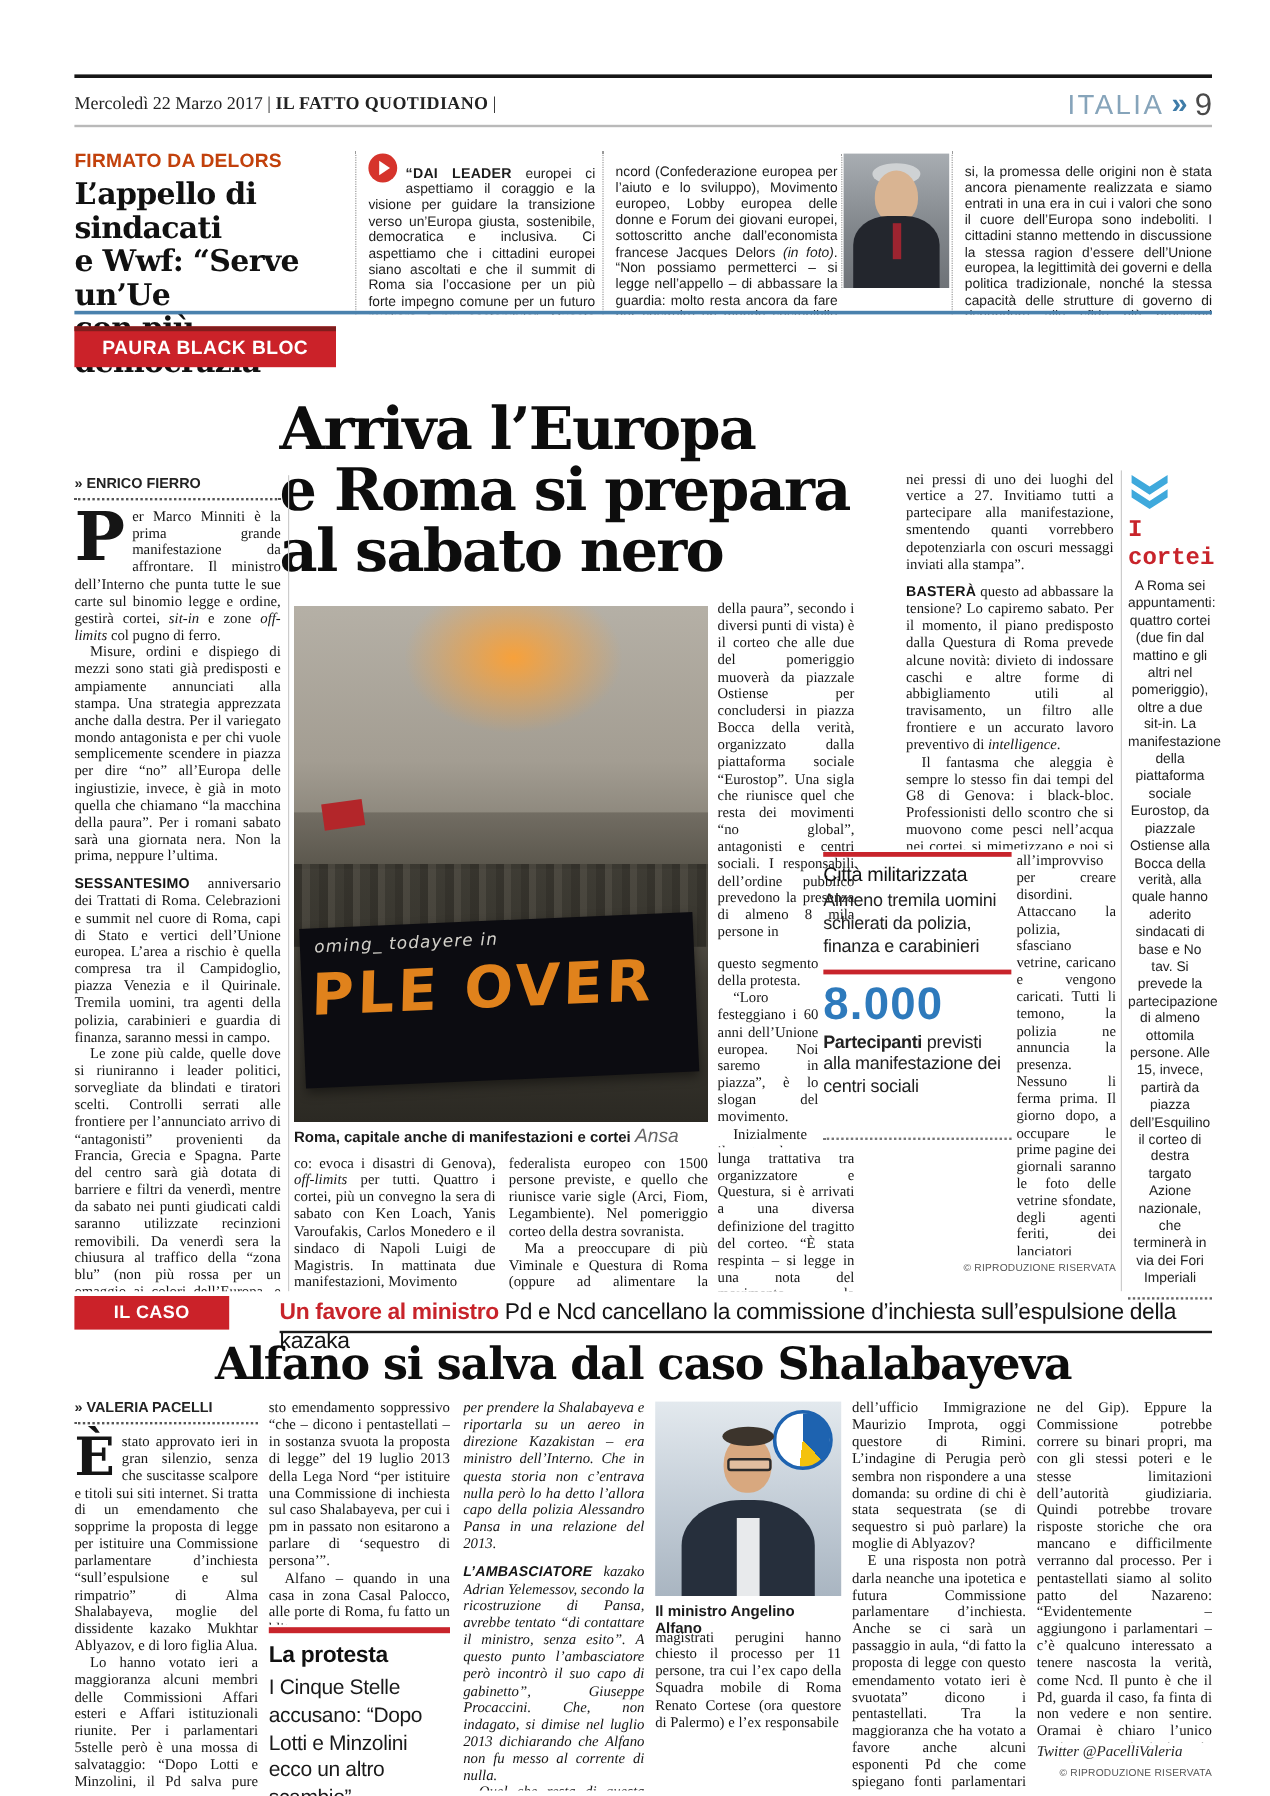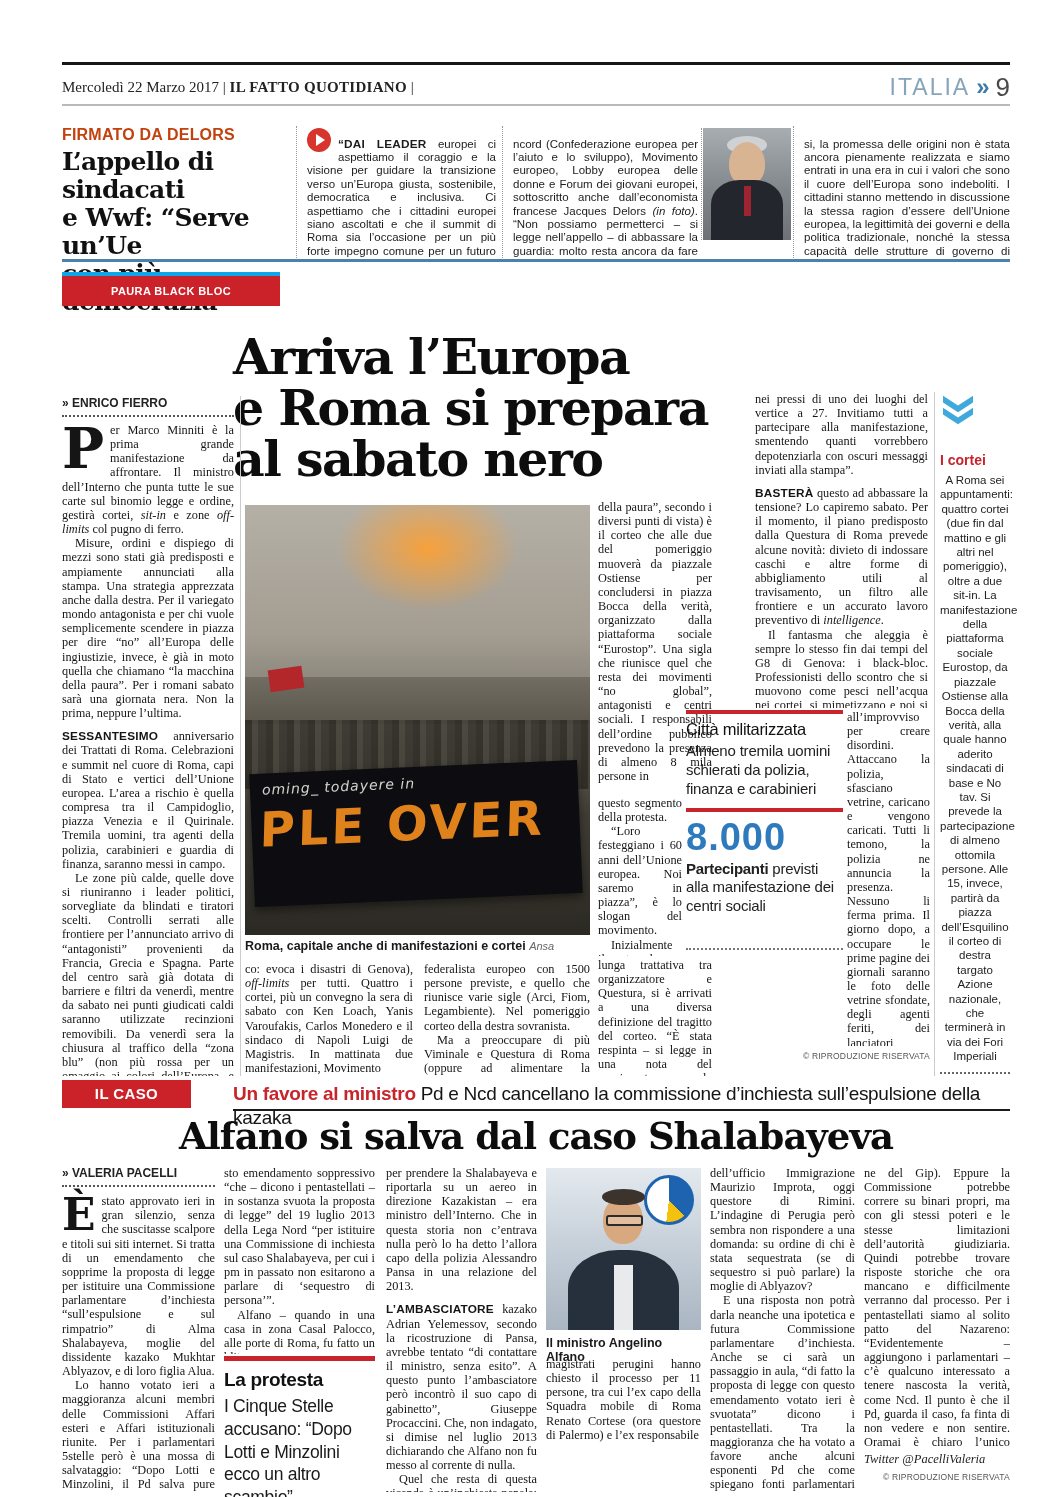--- a/index.html
+++ b/index.html
@@ -28,21 +28,21 @@
   .play::after{content:"";position:absolute;left:9px;top:6px;border-left:9px solid #fff;border-top:6px solid transparent;border-bottom:6px solid transparent;}
   .d-photo{left:703px;top:128px;width:88px;height:112px;background:linear-gradient(180deg,#a8adb2,#82878c 55%,#6e7277);overflow:hidden;}
   .d-photo .head{position:absolute;left:26px;top:14px;width:36px;height:44px;border-radius:50% 50% 46% 46%;background:#d9b492;}
   .d-photo .hair{position:absolute;left:24px;top:8px;width:40px;height:18px;border-radius:50%;background:#cfd2d4;}
   .d-photo .suit{position:absolute;left:8px;top:52px;width:72px;height:60px;border-radius:40% 40% 0 0;background:#23262d;}
   .d-photo .tie{position:absolute;left:41px;top:58px;width:7px;height:30px;background:#9d2430;}
   .d-rule-dot{left:701px;top:128px;width:0;height:112px;border-left:1px dotted #999;}
   .rule-blue{left:62px;top:259px;width:948px;height:3px;background:#4a81ad;}
   
   .badge{background:#cb2229;color:#fff;font-family:"Liberation Sans",sans-serif;font-weight:bold;text-align:center;}
-  .badge-pbb{left:62px;top:272px;width:218px;height:30px;line-height:30px;font-size:11px;letter-spacing:.4px;border-top:4px solid #0ea5e9;box-sizing:content-box;}
+  .badge-pbb{left:62px;top:272px;width:218px;height:30px;line-height:30px;font-size:16px;letter-spacing:.4px;border-top:4px solid #7f1d1d;box-sizing:content-box;}
   .kicker-cap{left:300px;top:276px;width:708px;font-family:"Liberation Sans",sans-serif;font-weight:bold;font-size:20.5px;line-height:26px;letter-spacing:-.3px;color:#141414;}
   .kicker-cap .red{color:#c8242b;}
   .e-headline{left:233px;top:332px;width:620px;font-family:"DejaVu Serif",serif;font-weight:bold;font-size:49px;line-height:1.04;letter-spacing:-1.5px;white-space:pre-line;color:#0d0d0d;}
   .byline{font-family:"Liberation Sans",sans-serif;font-weight:bold;font-size:12px;color:#222;padding-bottom:5px;border-bottom:2px dotted #555;}
   .byline1{left:62px;top:396px;width:172px;}
   .body{font-family:"Liberation Serif",serif;font-size:12.3px;line-height:14.15px;text-align:justify;color:#151515;overflow:hidden;}
   .body p{margin:0;}
   .body p + p{text-indent:13px;}
   .body p.lead-para{text-indent:0;margin-top:9px;}
   .lead{font-family:"Liberation Sans",sans-serif;font-weight:bold;font-size:11.8px;letter-spacing:.2px;}
@@ -57,58 +57,58 @@
     background:radial-gradient(ellipse 130px 90px at 53% 10%,rgba(255,160,48,.9),rgba(255,160,48,0) 70%),
                linear-gradient(180deg,#b5b0a6 0%,#a39d92 30%,#837e73 46%,#5d594f 58%,#403d35 72%,#2b2923 100%);}
   .skyline{position:absolute;left:0;right:0;top:40%;height:11%;background:linear-gradient(180deg,#726d63,#5a564c);}
   .crowd{position:absolute;left:0;right:0;top:50%;height:16%;opacity:.85;
     background:repeating-linear-gradient(90deg,#2c2a24 0 7px,#45423a 7px 13px,#35332c 13px 21px);}
   .flag{position:absolute;left:7%;top:38%;width:34px;height:22px;background:#b3262a;transform:rotate(-8deg);}
   .banner{position:absolute;left:2%;right:3%;top:61%;height:31%;background:#0c0c11;transform:rotate(-2.5deg);box-shadow:0 4px 9px rgba(0,0,0,.45);overflow:hidden;}
   .banner-l1{margin:8px 12px 0;color:#e9e7df;font-family:"DejaVu Sans",sans-serif;font-style:italic;font-size:14px;letter-spacing:1px;opacity:.9;}
   .banner-l2{margin:4px 8px;color:#e0821c;font-family:"DejaVu Sans",sans-serif;font-weight:bold;font-size:48px;letter-spacing:3px;transform:skew(-4deg);}
   .caption{font-family:"Liberation Sans",sans-serif;font-weight:bold;font-size:12.5px;color:#1a1a1a;}
-  .caption .credit{font-weight:normal;font-style:italic;font-size:11px;color:#666;}
+  .caption .credit{font-weight:normal;font-style:italic;font-size:16px;color:#666;}
   .cap-demo{left:245px;top:939px;width:345px;}
   .e-bcol1{left:245px;top:962px;width:168px;height:114px;}
   .e-bcol2{left:424px;top:962px;width:166px;height:114px;}
   .e-col3a{left:598px;top:500px;width:114px;height:294px;}
   .e-col3b{left:598px;top:796px;width:84px;height:160px;}
   .e-col3c{left:598px;top:958px;width:114px;height:118px;}
   .e-col4a{left:755px;top:392px;width:173px;height:316px;}
   .e-col4b{left:847px;top:710px;width:83px;height:336px;}
   .copyright{font-family:"Liberation Sans",sans-serif;font-size:8.5px;color:#555;text-align:right;letter-spacing:.2px;}
   .copy1{left:800px;top:1051px;width:130px;}
   
   .box-citta{left:686px;top:710px;width:157px;height:240px;border-top:4px solid #c8242b;border-bottom:2px dotted #777;box-sizing:border-box;padding-top:6px;overflow:hidden;font-family:"Liberation Sans",sans-serif;}
   .box-title{font-weight:normal;font-size:16.5px;letter-spacing:-.3px;color:#111;}
   .box-text{font-size:15px;line-height:1.26;color:#222;margin-top:3px;letter-spacing:-.2px;}
   .box-rule{height:4px;background:#c8242b;margin:9px 0 6px;}
   .stat-num{font-weight:bold;font-size:38px;color:#2e7abc;letter-spacing:1px;line-height:1;}
   .stat-label{font-size:15px;line-height:1.25;color:#222;margin-top:4px;letter-spacing:-.2px;}
   .stat-label b{letter-spacing:-.3px;}
   
   .rail{left:940px;top:394px;width:70px;height:684px;font-family:"Liberation Sans",sans-serif;}
-  .rail-title{font-family:Liberation Sans, sans-serif;font-weight:bold;font-size:14px;color:#c8242b;margin-top:22px;}
+  .rail-title{font-family:Liberation Mono, monospace;font-weight:bold;font-size:20px;color:#c8242b;margin-top:0;}
   .rail-text{font-size:11.5px;line-height:14.4px;color:#222;margin-top:5px;text-align:center;}
   .dotted-end{border-bottom:2px dotted #666;height:4px;margin-top:4px;}
   
   .badge-caso{left:62px;top:1080px;width:129px;height:28px;line-height:28px;font-size:15px;letter-spacing:.4px;}
   .kicker-caso{left:233px;top:1082px;width:777px;font-family:"Liberation Sans",sans-serif;font-size:19px;line-height:24px;letter-spacing:-.3px;color:#141414;}
   .kicker-caso .red{color:#c8242b;font-weight:bold;}
   .rule-caso{left:233px;top:1109px;width:777px;height:2px;background:#1a1a1a;}
   .c-headline{left:62px;top:1114px;width:948px;text-align:center;font-family:"DejaVu Serif",serif;font-weight:bold;font-size:37px;letter-spacing:-1px;color:#0d0d0d;}
   .c-col1{left:62px;top:1166px;width:153px;height:326px;}
   .byline2{width:153px;margin-bottom:7px;}
   .c-col2{left:224px;top:1166px;width:151px;height:188px;}
   .protest{left:224px;top:1356px;width:151px;font-family:"Liberation Sans",sans-serif;}
   .protest-rule{height:5px;background:#c8242b;margin-bottom:8px;}
   .protest-title{font-weight:bold;font-size:19px;letter-spacing:-.3px;}
   .protest-text{font-size:17.5px;line-height:1.3;letter-spacing:-.3px;margin-top:4px;color:#1a1a1a;}
-  .c-col3{left:386px;top:1166px;width:151px;height:326px;}
+  .c-col3{left:386px;top:1166px;width:151px;height:326px;font-style:italic;}
   .photo-alfano{left:546px;top:1168px;width:155px;height:162px;overflow:hidden;background:linear-gradient(180deg,#e3e9ee,#c2ccd6 55%,#a9b5c1);}
   .ap-logo{position:absolute;right:7px;top:7px;width:44px;height:44px;border-radius:50%;background:conic-gradient(#1e63b0 0 38%,#f4c20d 38% 52%,#ffffff 52% 100%);border:3px solid #1e63b0;}
   .ap-suit{position:absolute;left:14%;bottom:-4px;width:72%;height:52%;border-radius:45% 45% 0 0;background:#262f3c;}
   .ap-shirt{position:absolute;left:44%;bottom:0;width:12%;height:40%;background:#e8eaec;}
   .ap-head{position:absolute;left:37%;top:17%;width:40px;height:48px;border-radius:50% 50% 46% 46%;background:#d8a87f;}
   .ap-hair{position:absolute;left:36%;top:13%;width:43px;height:16px;border-radius:50%;background:#3c342c;}
   .ap-glasses{position:absolute;left:39%;top:29%;width:33px;height:7px;border:2px solid #2b2b2b;border-radius:3px;background:rgba(255,255,255,.25);}
   .cap-alfano{left:546px;top:1336px;width:155px;}
   .c-col4{left:546px;top:1357px;width:155px;height:136px;}
   .c-col5{left:710px;top:1166px;width:145px;height:326px;}

